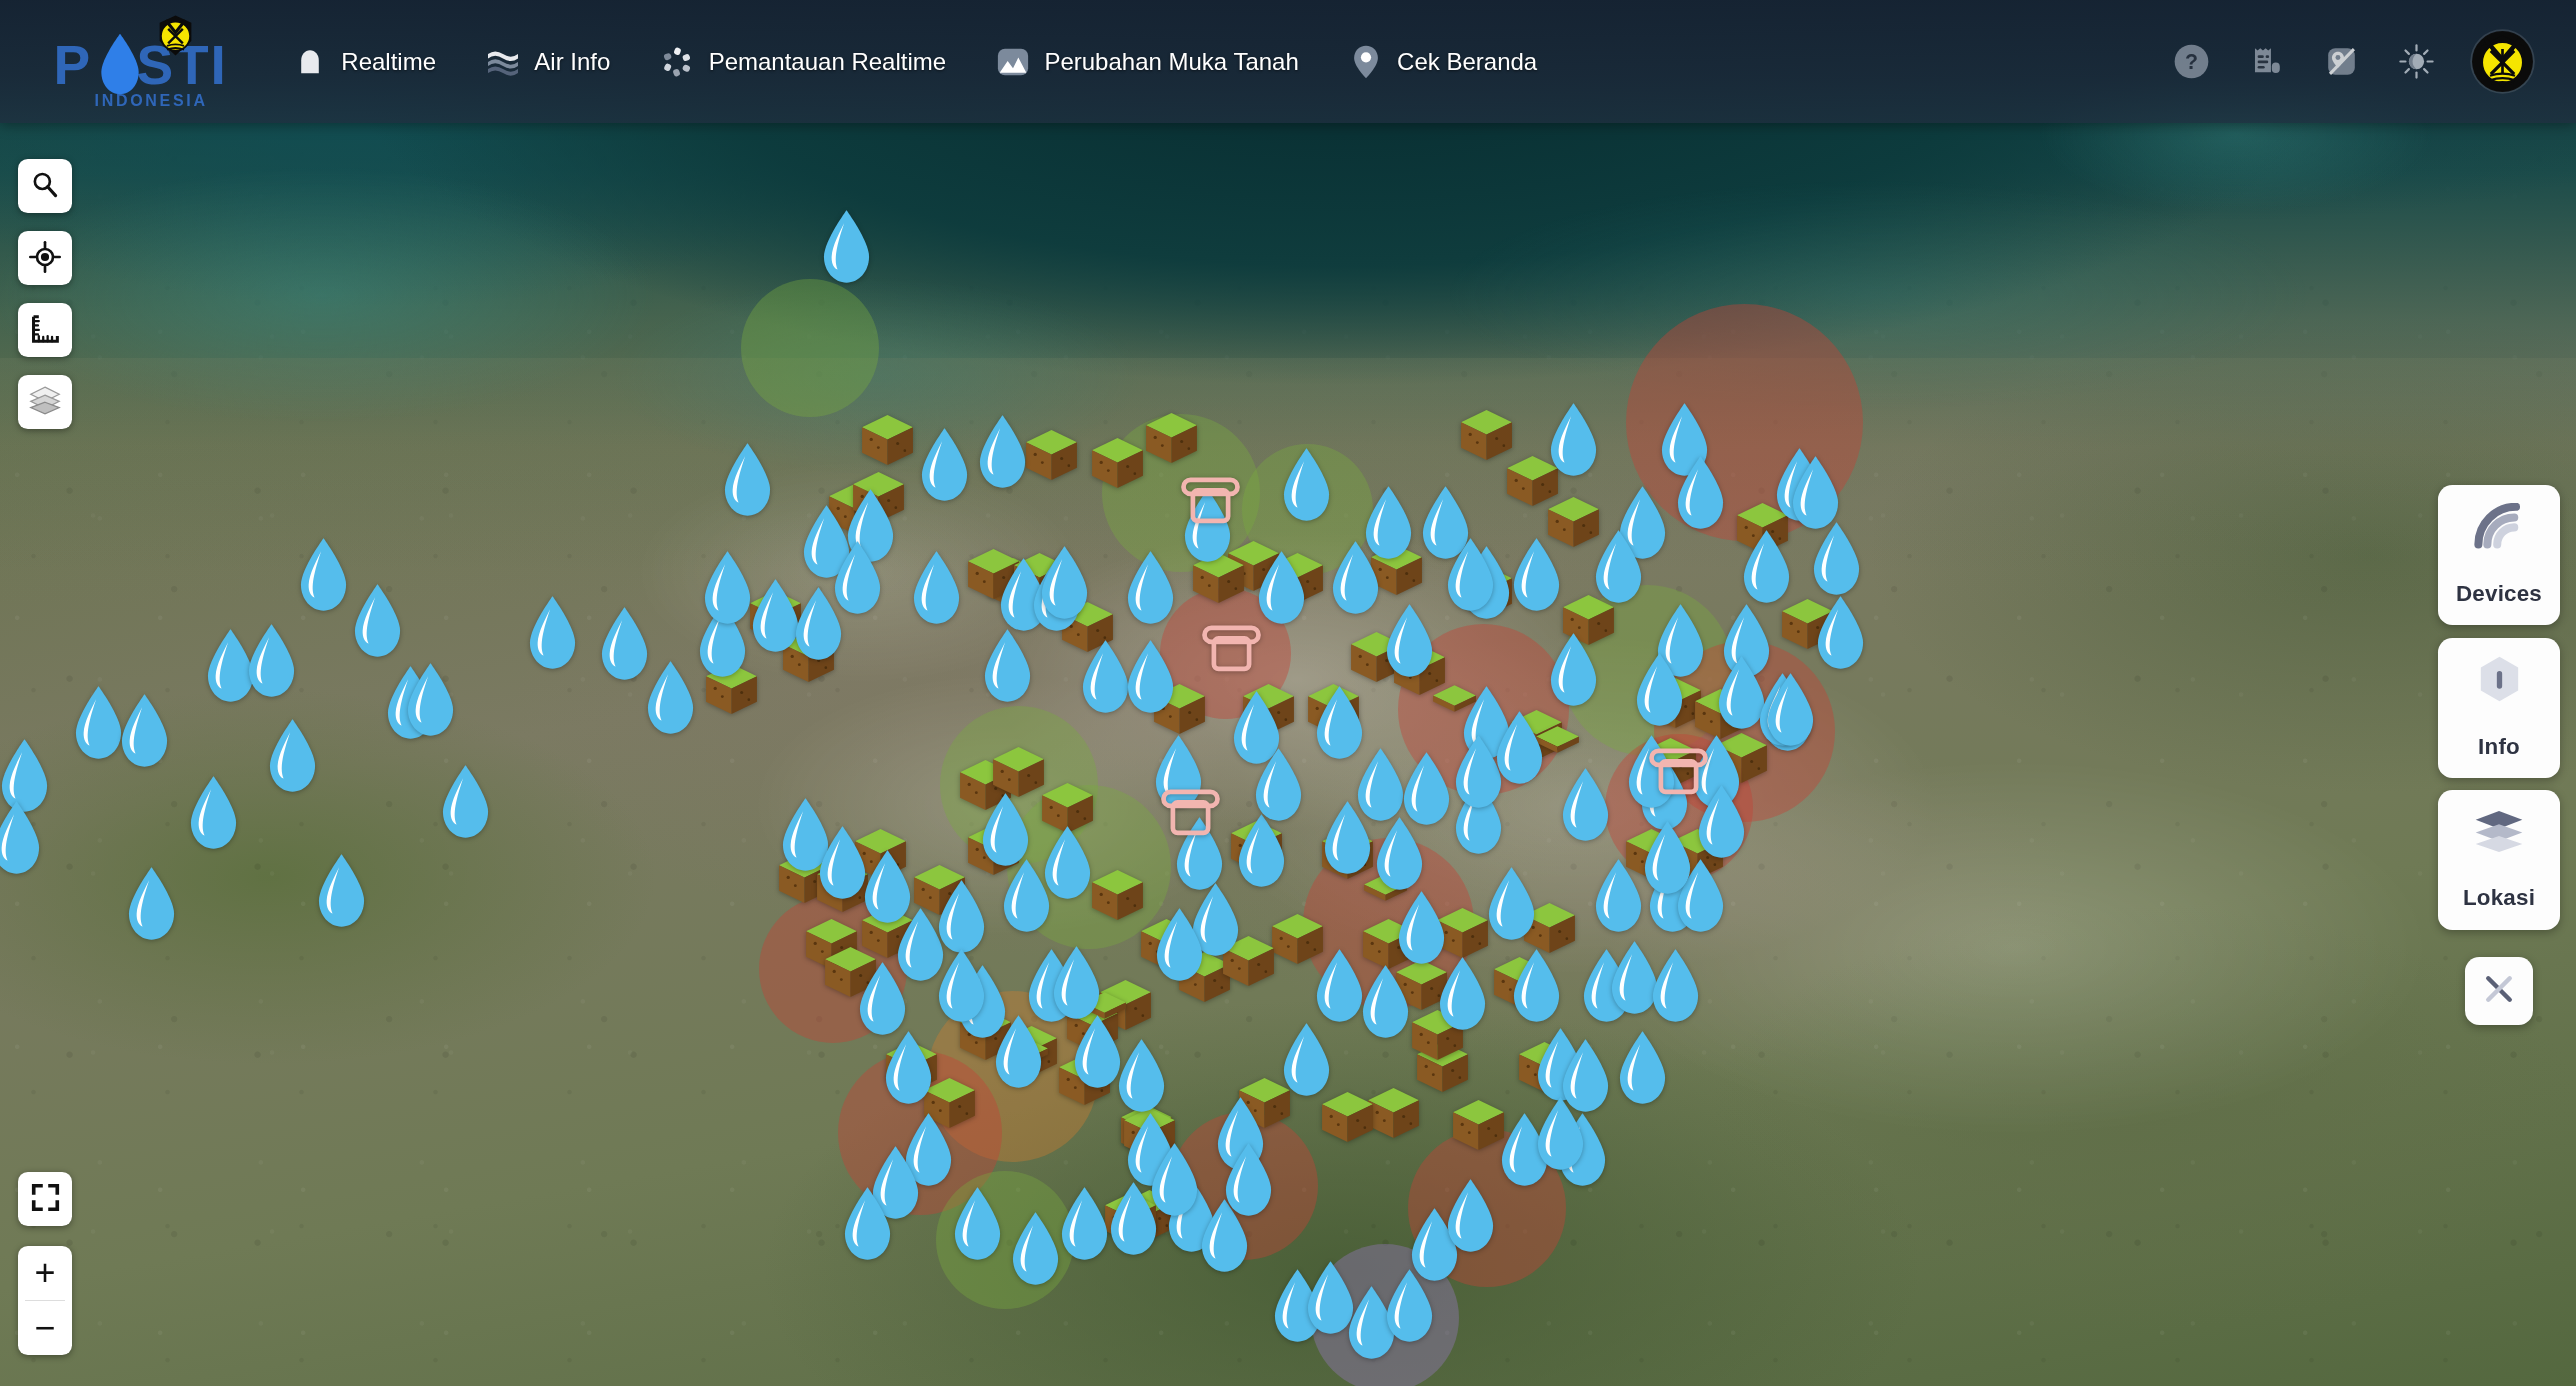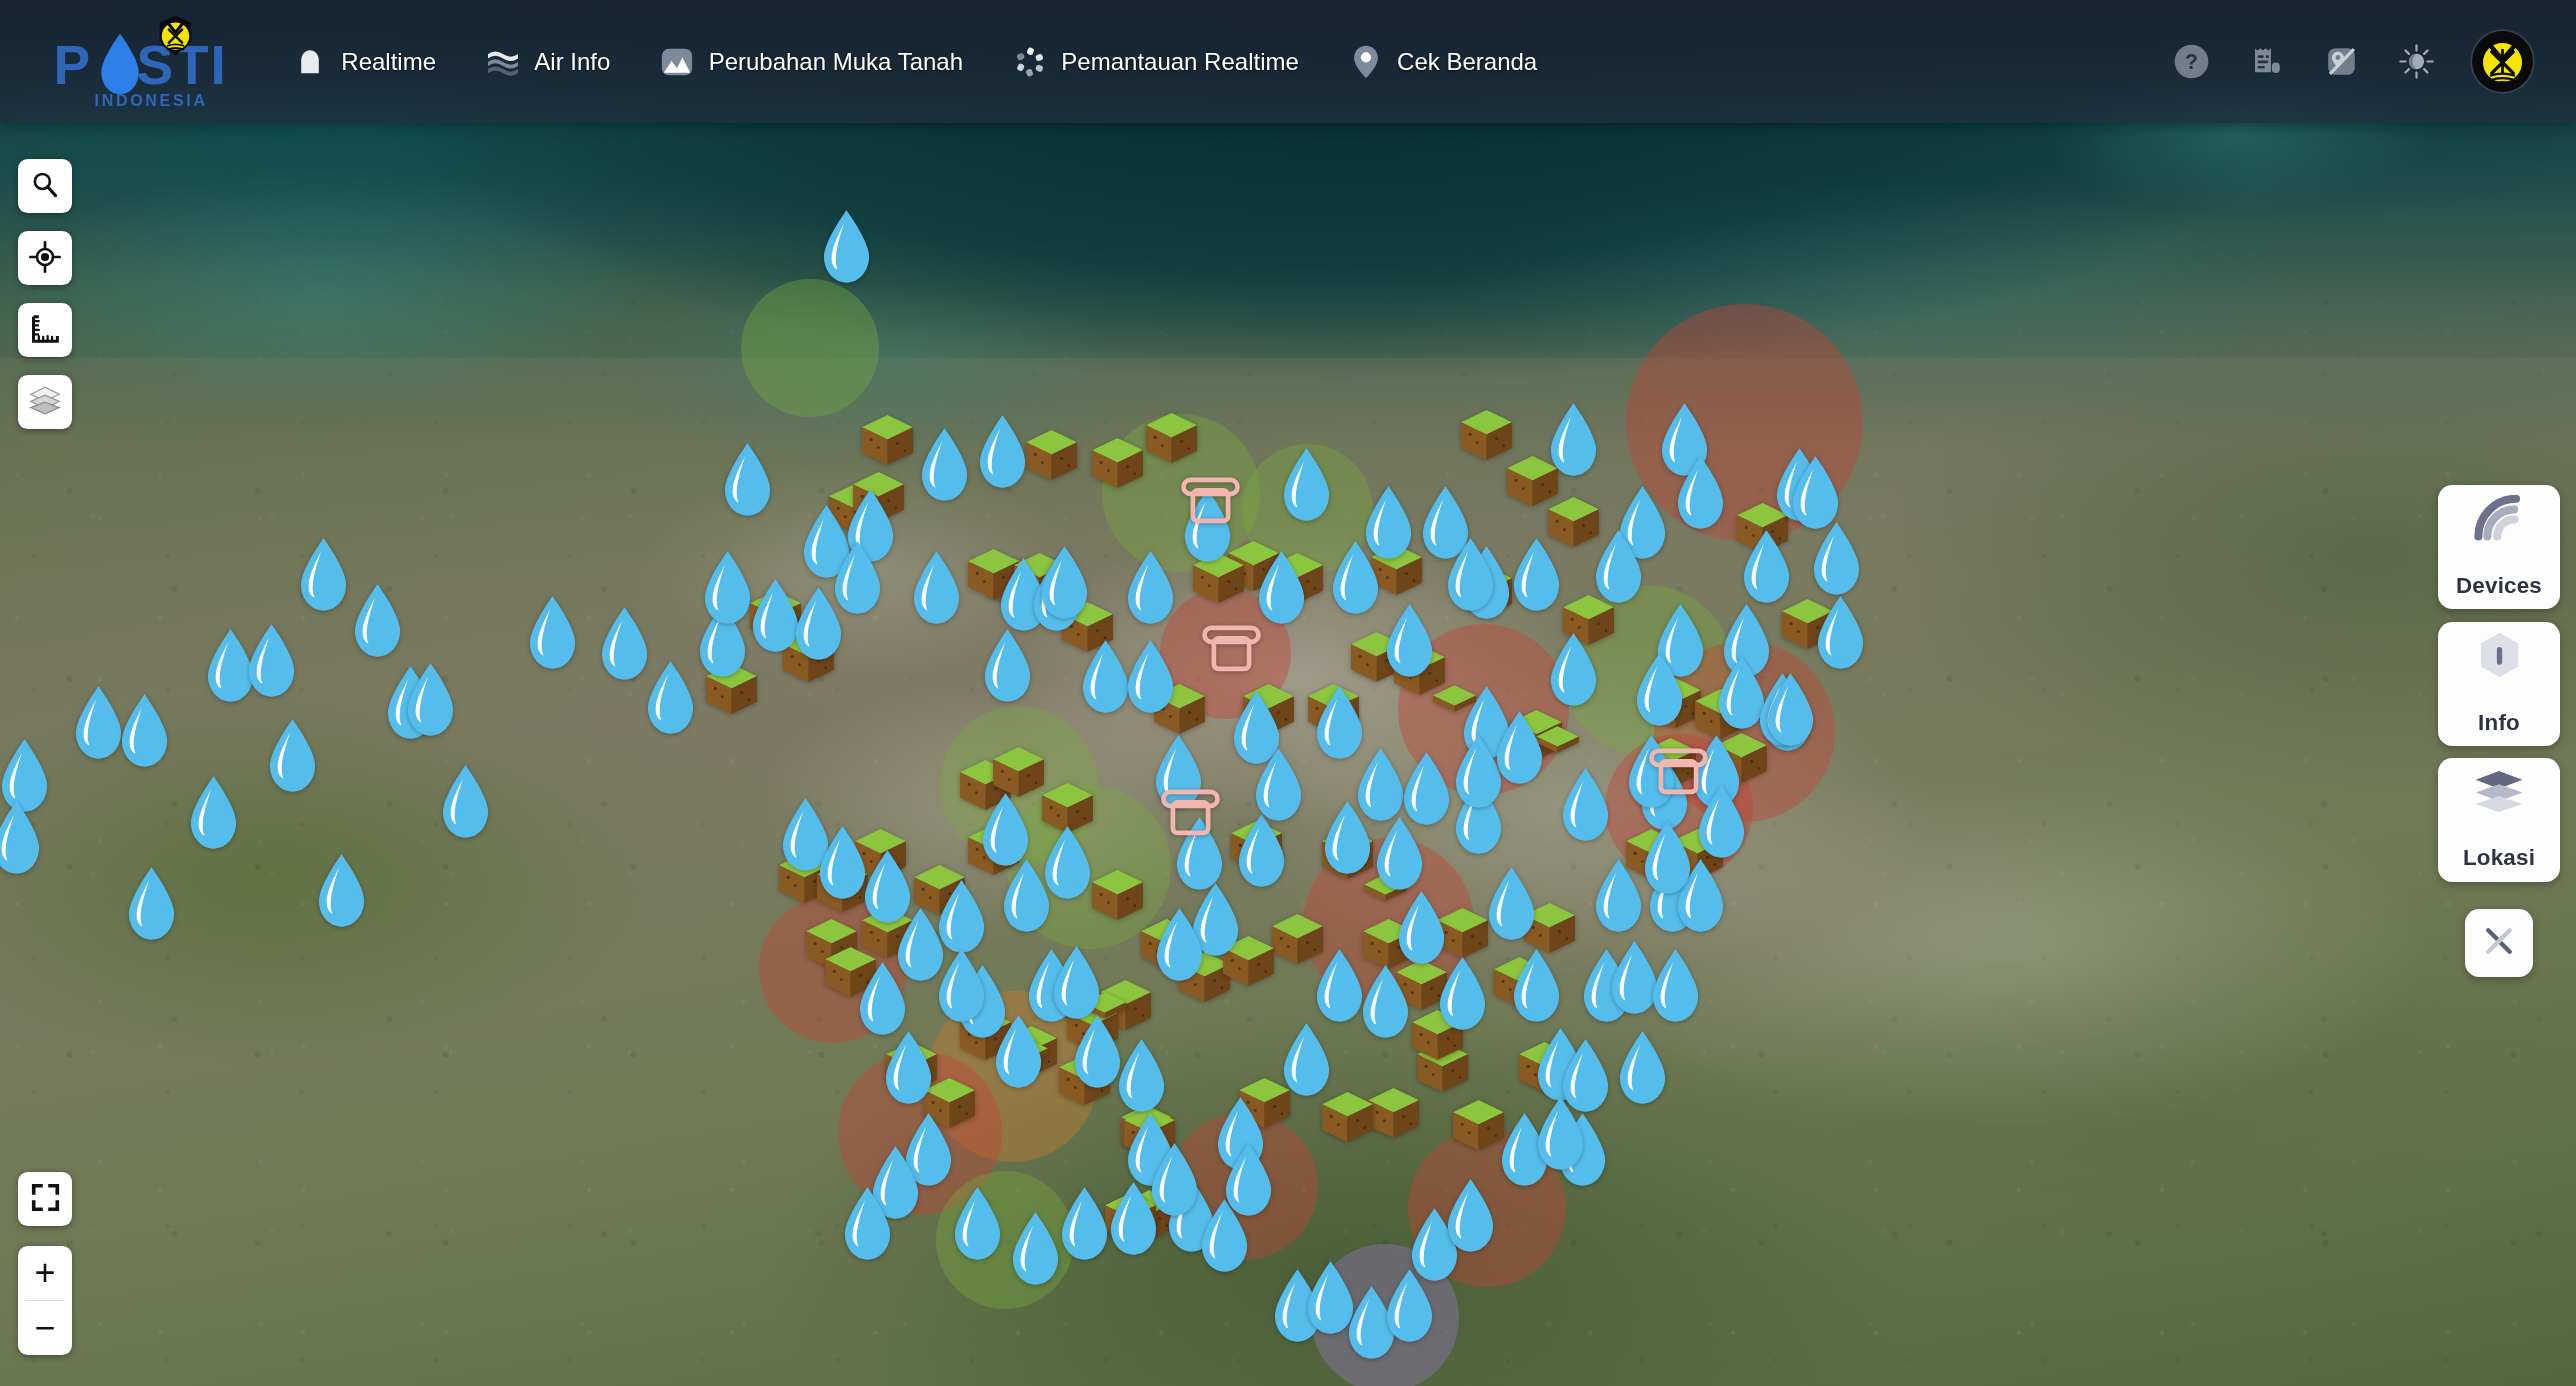--- a/index.html
+++ b/index.html
@@ -129,21 +129,21 @@
   }
   .zoom-btn{
     height:54px; display:flex; align-items:center; justify-content:center;
     font-size:36px; color:#111; cursor:pointer; line-height:1; font-weight:300;
   }
   .zoom-sep{ height:0.9px; background:#ddd; margin:0 7.2px; }
 
   
   .right-panel{ position:absolute; right:16px; top:485px; display:flex; flex-direction:column; gap:12.5px; z-index:50; align-items:center; }
   .rp-card{
-    width:122px; height:124px; border-radius:14.3px; background:#fdfdfd;
+    width:122px; height:140px; border-radius:14.3px; background:#fdfdfd;
     display:flex; flex-direction:column; align-items:center; justify-content:center; gap:28px;
     cursor:pointer; box-shadow:0 2.7px 9px rgba(0,0,0,.28);
   }
   .rp-label{ font-size:22.4px; color:#2e3342; font-weight:bold; letter-spacing:0.2px; }
   .rp-close{
     width:68px; height:68px; border-radius:14.3px; background:#fdfdfd; margin-top:14.3px;
     display:flex; align-items:center; justify-content:center; cursor:pointer;
     box-shadow:0 2.7px 9px rgba(0,0,0,.28);
   }
 
@@ -1989,40 +1989,40 @@
             <path d="M2 8 q8 -6 17 0 q9 6 17 0 l0 5 q-8 6 -17 0 q-9 -6 -17 0 Z" fill="#e8eaee"></path>
             <path d="M2 17 q8 -6 17 0 q9 6 17 0 l0 4.5 q-8 6 -17 0 q-9 -6 -17 0 Z" fill="#7c8a9c"></path>
             <path d="M2 25 q8 -6 17 0 q9 6 17 0 l0 4.5 q-8 6 -17 0 q-9 -6 -17 0 Z" fill="#55637a"></path>
           </svg>
         </span>
         <span>Air Info</span>
       </div>
 
       <div class="nav-item">
         <span class="nav-icon">
-          <svg width="34" height="32" viewBox="0 0 38 36">
-            <rect x="2" y="3" width="34" height="30" rx="8" fill="#7c8a9c"></rect>
-            <path d="M4 30 L13 17 L19 25 L25 13 L34 30 Z" fill="#ffffff"></path>
-          </svg>
-        </span>
-        <span>Perubahan Muka Tanah</span>
-      </div>
-
-      <div class="nav-item">
-        <span class="nav-icon">
           <svg width="32" height="32" viewBox="0 0 36 36">
             <rect x="15" y="2" width="7" height="8" rx="3" fill="#eef0f3" transform="rotate(20 18.5 6)"></rect>
             <rect x="25" y="9" width="7" height="8" rx="3" fill="#dfe3e8" transform="rotate(70 28.5 13)"></rect>
             <rect x="25" y="21" width="7" height="8" rx="3" fill="#b9c0ca" transform="rotate(115 28.5 25)"></rect>
             <rect x="14" y="26" width="7" height="8" rx="3" fill="#9aa3b0" transform="rotate(160 17.5 30)"></rect>
             <rect x="4" y="20" width="7" height="8" rx="3" fill="#cfd5dd" transform="rotate(205 7.5 24)"></rect>
             <rect x="4" y="8" width="7" height="8" rx="3" fill="#7e8a99" transform="rotate(250 7.5 12)"></rect>
           </svg>
         </span>
         <span>Pemantauan Realtime</span>
+      </div>
+
+      <div class="nav-item">
+        <span class="nav-icon">
+          <svg width="34" height="32" viewBox="0 0 38 36">
+            <rect x="2" y="3" width="34" height="30" rx="8" fill="#7c8a9c"></rect>
+            <path d="M4 30 L13 17 L19 25 L25 13 L34 30 Z" fill="#ffffff"></path>
+          </svg>
+        </span>
+        <span>Perubahan Muka Tanah</span>
       </div>
 
       <div class="nav-item">
         <span class="nav-icon">
           <svg width="30" height="34" viewBox="0 0 34 40">
             <path d="M17 1 C9 1 3 7.4 3 15.2 C3 25 17 39 17 39 C17 39 31 25 31 15.2 C31 7.4 25 1 17 1 Z" fill="#7c8a9c"></path>
             <circle cx="17" cy="14.5" r="6" fill="#ffffff"></circle>
           </svg>
         </span>
         <span>Cek Beranda</span>

